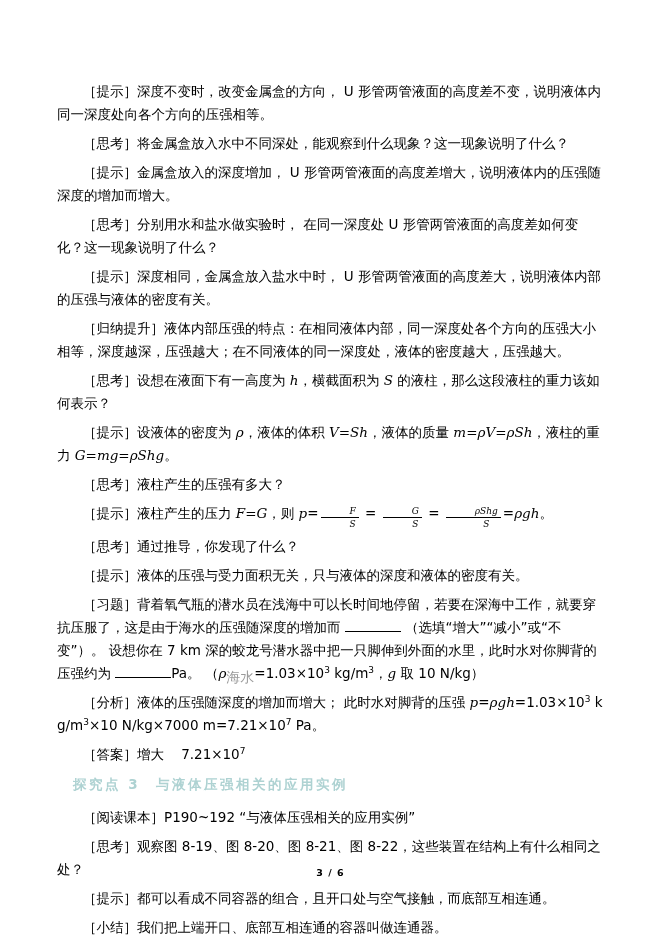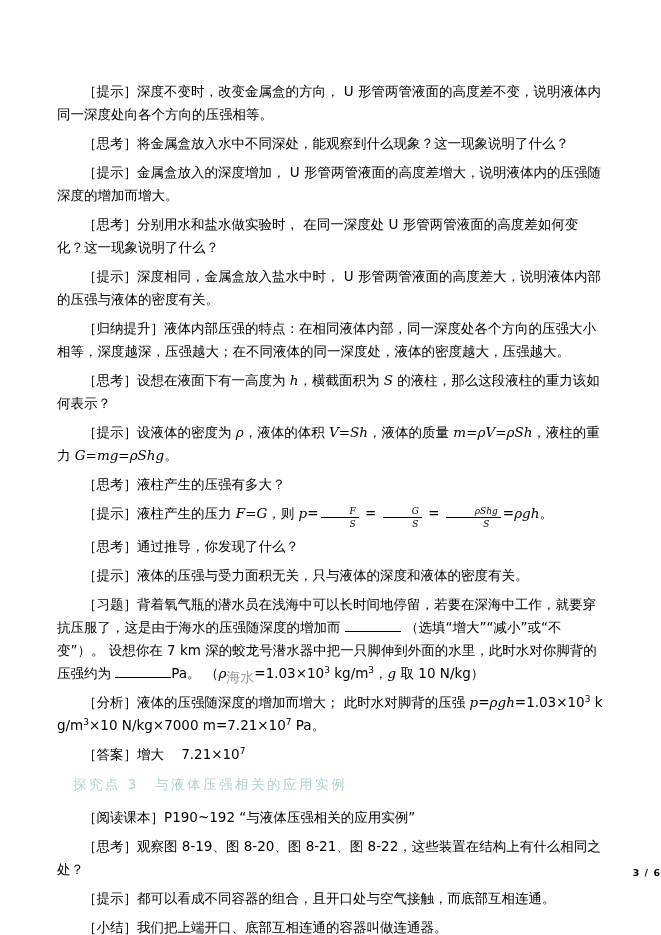--- a/index.html
+++ b/index.html
@@ -11,21 +11,21 @@
   }
   .page { position:absolute; inset:0; background:#fff;padding-left:32px; }
   .doc {
     position:absolute; left:57px; right:57px; top:80px;
     font-size:13.5px; line-height:23px;
     white-space:pre-wrap;
     word-break:break-all;
   }
   p.para { margin:0 0 6px 0; text-indent:26px; }
   h2.heading {
-    margin:7px 0 10px 0; font-size:13.5px; font-weight:normal;
+    margin:7px 0 10px 0; font-size:13.5px; font-weight:bold;
     letter-spacing:2.5px; text-indent:16px;
     color:var(--heading-color,#aed2d2);
   }
   .var {
     font-family:"DejaVu Serif","Liberation Serif",serif;
     font-style:italic;
   }
   sup.sp { font-size:9px; vertical-align:super; line-height:0; }
   sub.subg {
     color:var(--subscript-gray,#9a9a9a);
@@ -36,21 +36,21 @@
     border-bottom:1px solid #000;
   }
   .frac {
     display:inline-block; vertical-align:-9px; text-align:center;
     font-size:9px; line-height:10px; padding:0 2px;
     font-family:"DejaVu Serif","Liberation Serif",serif; font-style:italic;
   }
   .frac .num { display:block; border-bottom:1px solid #000; padding:0 3px 1px 3px; }
   .frac .den { display:block; padding-top:1px; }
   .footer {
-    position:absolute; bottom:57px; left:0; right:0; text-align:right;
+    position:absolute; bottom:57px; left:0; right:0; text-align:center;
     font-size:9.5px; font-weight:bold; letter-spacing:1px;
   }
 </style>
 </head>
 <body>
 
 <div class="page">
   <div class="doc" id="doc-body"><p class="para">［提示］深度不变时，改变金属盒的方向， U 形管两管液面的高度差不变，说明液体内同一深度处向各个方向的压强相等。</p><p class="para">［思考］将金属盒放入水中不同深处，能观察到什么现象？这一现象说明了什么？</p><p class="para">［提示］金属盒放入的深度增加， U 形管两管液面的高度差增大，说明液体内的压强随深度的增加而增大。</p><p class="para">［思考］分别用水和盐水做实验时， 在同一深度处 U 形管两管液面的高度差如何变化？这一现象说明了什么？</p><p class="para">［提示］深度相同，金属盒放入盐水中时， U 形管两管液面的高度差大，说明液体内部的压强与液体的密度有关。</p><p class="para">［归纳提升］液体内部压强的特点：在相同液体内部，同一深度处各个方向的压强大小相等，深度越深，压强越大；在不同液体的同一深度处，液体的密度越大，压强越大。</p><p class="para">［思考］设想在液面下有一高度为 <span class="var">h</span>，横截面积为 <span class="var">S</span> 的液柱，那么这段液柱的重力该如何表示？</p><p class="para">［提示］设液体的密度为 <span class="var">ρ</span>，液体的体积 <span class="var">V=Sh</span>，液体的质量 <span class="var">m=ρV=ρSh</span>，液柱的重力 <span class="var">G=mg=ρShg</span>。</p><p class="para">［思考］液柱产生的压强有多大？</p><p class="para">［提示］液柱产生的压力 <span class="var">F=G</span>，则 <span class="var">p</span>=<span class="frac"><span class="num">F</span><span class="den">S</span></span> = <span class="frac"><span class="num">G</span><span class="den">S</span></span> = <span class="frac"><span class="num">ρShg</span><span class="den">S</span></span>=<span class="var">ρgh</span>。</p><p class="para">［思考］通过推导，你发现了什么？</p><p class="para">［提示］液体的压强与受力面积无关，只与液体的深度和液体的密度有关。</p><p class="para">［习题］背着氧气瓶的潜水员在浅海中可以长时间地停留，若要在深海中工作，就要穿抗压服了，这是由于海水的压强随深度的增加而 <span class="blank"></span> （选填“增大”“减小”或“不变”）。 设想你在 7 km 深的蛟龙号潜水器中把一只脚伸到外面的水里，此时水对你脚背的压强约为 <span class="blank"></span>Pa。 （<span class="var">ρ</span><sub class="subg">海水</sub>=1.03×10<sup class="sp">3</sup> kg/m<sup class="sp">3</sup>，<span class="var">g</span> 取 10 N/kg）</p><p class="para">［分析］液体的压强随深度的增加而增大； 此时水对脚背的压强 <span class="var">p</span>=<span class="var">ρgh</span>=1.03×10<sup class="sp">3</sup> kg/m<sup class="sp">3</sup>×10 N/kg×7000 m=7.21×10<sup class="sp">7</sup> Pa。</p><p class="para">［答案］增大    7.21×10<sup class="sp">7</sup></p><h2 class="heading">探究点 3　与液体压强相关的应用实例</h2><p class="para">［阅读课本］P190~192 “与液体压强相关的应用实例”</p><p class="para">［思考］观察图 8-19、图 8-20、图 8-21、图 8-22，这些装置在结构上有什么相同之处？</p><p class="para">［提示］都可以看成不同容器的组合，且开口处与空气接触，而底部互相连通。</p><p class="para">［小结］我们把上端开口、底部互相连通的容器叫做连通器。</p></div>
   <div class="footer">3 / 6</div>
 </div>

